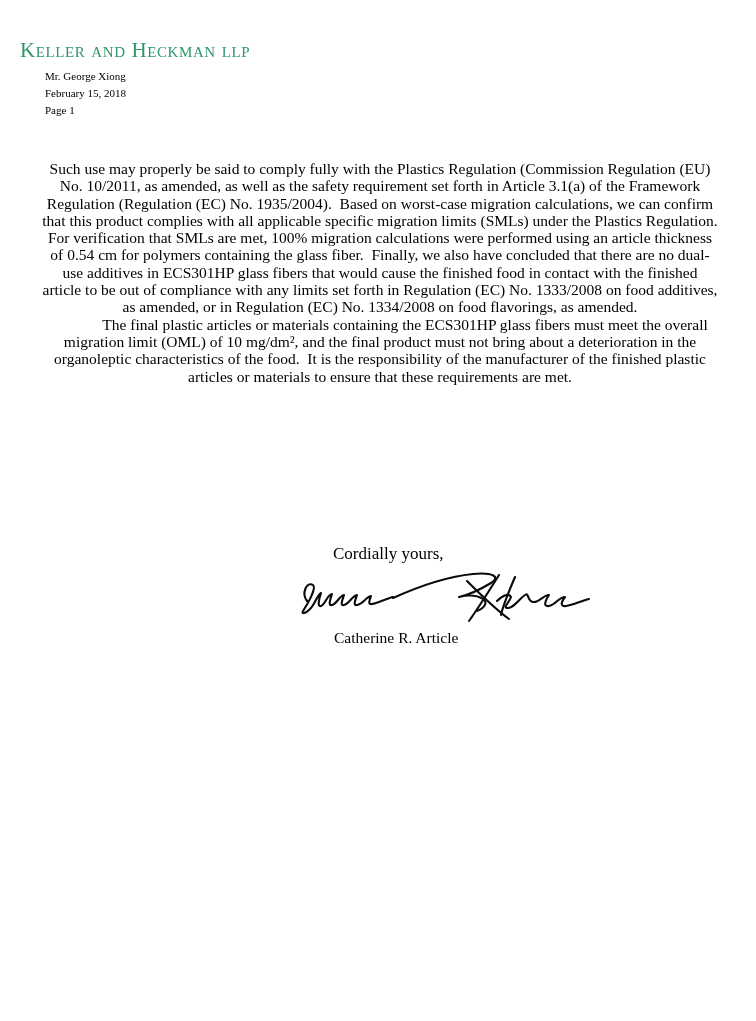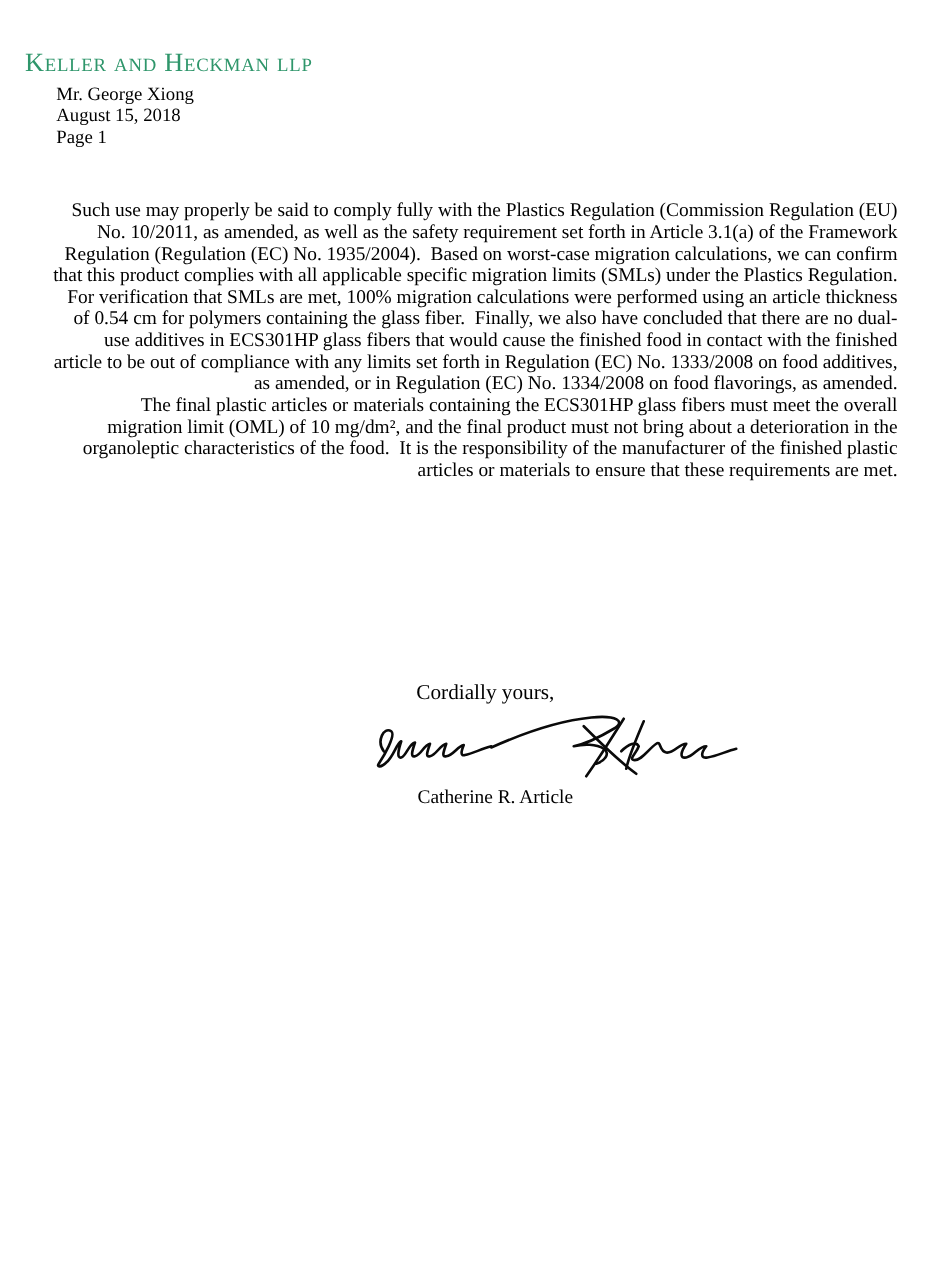--- a/index.html
+++ b/index.html
@@ -18,31 +18,31 @@
     top: 38px;
     font-size: 21px;
     font-variant: small-caps;
     letter-spacing: 0.6px;
     white-space: nowrap;
   }
   .header-block {
     position: absolute;
     left: 45px;
     top: 68px;
-    font-size: 15px;
+    font-size: 11px;
     line-height: 17.2px;
   }
   .letter-body {
     position: absolute;
     left: 42px;
     top: 160px;
     width: 676px;
     font-size: 15.5px;
     line-height: 17.3px;
-    text-align: right;
+    text-align: center;
   }
   .para {
     margin: 0;
     white-space: pre-wrap;
   }
   .para + .para { }
   .para.indent { text-indent: 50px; }
   .valediction {
     position: absolute;
     left: 333px;
@@ -76,21 +76,21 @@
 </style>
 </head>
 <body>
 
 <div class="page">
 
   <div class="letterhead" style="color: rgb(47, 150, 107);">Keller and Heckman llp</div>
 
   <div class="header-block">
     <div>Mr. George Xiong</div>
-    <div>August 15, 2018</div>
+    <div>February 15, 2018</div>
     <div>Page 1</div>
   </div>
 
   <div class="letter-body">
     <p class="para">Such use may properly be said to comply fully with the Plastics Regulation (Commission Regulation (EU) No. 10/2011, as amended, as well as the safety requirement set forth in Article 3.1(a) of the Framework Regulation (Regulation (EC) No. 1935/2004).  Based on worst-case migration calculations, we can confirm that this product complies with all applicable specific migration limits (SMLs) under the Plastics Regulation.  For verification that SMLs are met, 100% migration calculations were performed using an article thickness of 0.54 cm for polymers containing the glass fiber.  Finally, we also have concluded that there are no dual-use additives in ECS301HP glass fibers that would cause the finished food in contact with the finished article to be out of compliance with any limits set forth in Regulation (EC) No. 1333/2008 on food additives, as amended, or in Regulation (EC) No. 1334/2008 on food flavorings, as amended.</p>
     <p class="para indent">The final plastic articles or materials containing the ECS301HP glass fibers must meet the overall migration limit (OML) of 10 mg/dm², and the final product must not bring about a deterioration in the organoleptic characteristics of the food.  It is the responsibility of the manufacturer of the finished plastic articles or materials to ensure that these requirements are met.</p>
   </div>
 
   <div class="valediction">Cordially yours,</div>
 

